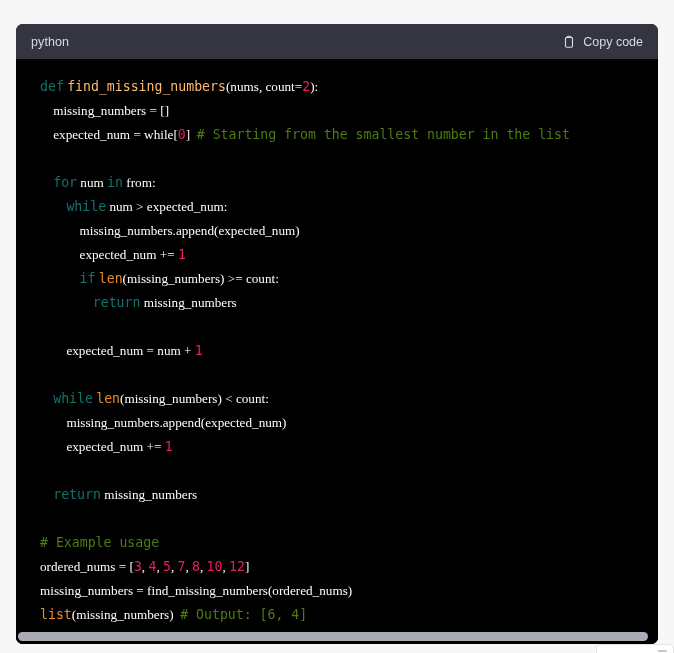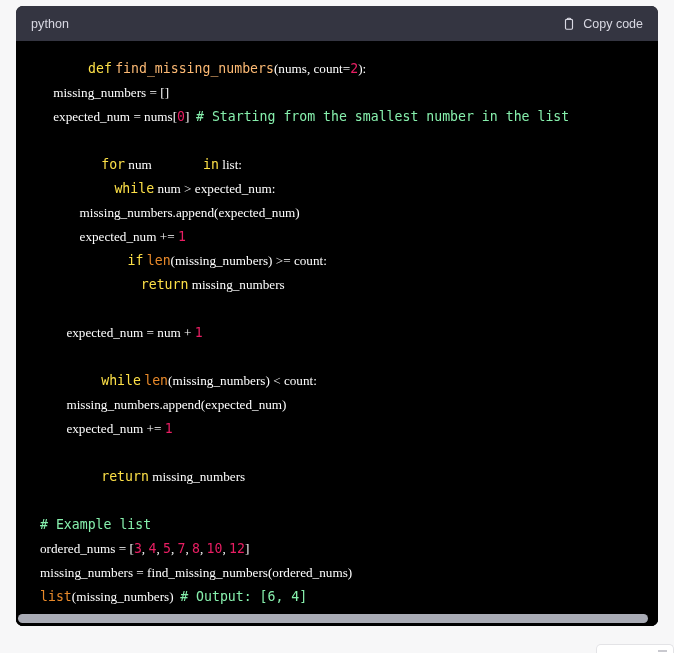--- a/index.html
+++ b/index.html
@@ -17,21 +17,21 @@
   .page {
     position: relative;
     width: 674px;
     height: 653px;
   }
 
   
   .code-block {
     position: absolute;
     left: 16px;
-    top: 6px;
+    top: 24px;
     width: 642px;
     height: 620px;
     border-radius: 7px;
     overflow: hidden;
     background: #000000;
     display: flex;
     flex-direction: column;
   }
 
   .code-header {
@@ -85,25 +85,25 @@
     padding: 16px 0 0 24px;
     font-family: "DejaVu Sans Mono", "Liberation Mono", monospace;
     font-size: 13.2px;
     line-height: 24px;
     color: #ffffff;
     white-space: pre;
     tab-size: 4;
   }
 
   
-  .kw   { color: #fde047; margin-left: 48px; }          
+  .kw   { color: #0f766e; }          
   .fn   { color: #fdba74; }          
   .num  { color: #e91e63; }          
   .bi   { color: #e8892a; }          
-  .cmt  { color: #86efac; }          
+  .cmt  { color: #4d7c0f; }          
   .pl   { color: #ffffff; font-family: Liberation Serif, serif; }          
 
   
   .hscroll-track {
     position: absolute;
     left: 0;
     right: 0;
     bottom: 0;
     height: 15px;
     background: #000000;
@@ -157,38 +157,38 @@
             <path d="M9.5 4.2 v-1 a1 1 0 0 1 1 -1 h3 a1 1 0 0 1 1 1 v1"></path>
           </svg>
         </span>
         <span>Copy code</span>
       </button>
     </div>
 
     <div class="code-body">
       <pre class="code" id="code-content"><span><span class="kw">def</span><span class="pl"> </span><span class="fn">find_missing_numbers</span><span class="pl">(nums, count=</span><span class="num">2</span><span class="pl">):</span></span>
 <span><span class="pl">    missing_numbers = []</span></span>
-<span><span class="pl">    expected_num = nums[</span><span class="num">0</span><span class="pl">]  </span><span class="cmt"># Starting from the smallest number in the list</span></span>
-<span><span class="pl"></span></span>
-<span><span class="pl">    </span><span class="kw">for</span><span class="pl"> num </span><span class="kw">in</span><span class="pl"> list:</span></span>
+<span><span class="pl">    expected_num = while[</span><span class="num">0</span><span class="pl">]  </span><span class="cmt"># Starting from the smallest number in the list</span></span>
+<span><span class="pl"></span></span>
+<span><span class="pl">    </span><span class="kw">for</span><span class="pl"> num </span><span class="kw">in</span><span class="pl"> from:</span></span>
 <span><span class="pl">        </span><span class="kw">while</span><span class="pl"> num &gt; expected_num:</span></span>
 <span><span class="pl">            missing_numbers.append(expected_num)</span></span>
 <span><span class="pl">            expected_num += </span><span class="num">1</span></span>
 <span><span class="pl">            </span><span class="kw">if</span><span class="pl"> </span><span class="bi">len</span><span class="pl">(missing_numbers) &gt;= count:</span></span>
 <span><span class="pl">                </span><span class="kw">return</span><span class="pl"> missing_numbers</span></span>
 <span><span class="pl"></span></span>
 <span><span class="pl">        expected_num = num + </span><span class="num">1</span></span>
 <span><span class="pl"></span></span>
 <span><span class="pl">    </span><span class="kw">while</span><span class="pl"> </span><span class="bi">len</span><span class="pl">(missing_numbers) &lt; count:</span></span>
 <span><span class="pl">        missing_numbers.append(expected_num)</span></span>
 <span><span class="pl">        expected_num += </span><span class="num">1</span></span>
 <span><span class="pl"></span></span>
 <span><span class="pl">    </span><span class="kw">return</span><span class="pl"> missing_numbers</span></span>
 <span><span class="pl"></span></span>
-<span><span class="cmt"># Example list</span></span>
+<span><span class="cmt"># Example usage</span></span>
 <span><span class="pl">ordered_nums = [</span><span class="num">3</span><span class="pl">, </span><span class="num">4</span><span class="pl">, </span><span class="num">5</span><span class="pl">, </span><span class="num">7</span><span class="pl">, </span><span class="num">8</span><span class="pl">, </span><span class="num">10</span><span class="pl">, </span><span class="num">12</span><span class="pl">]</span></span>
 <span><span class="pl">missing_numbers = find_missing_numbers(ordered_nums)</span></span>
 <span><span class="bi">list</span><span class="pl">(missing_numbers)  </span><span class="cmt"># Output: [6, 4]</span></span></pre>
 
       <div class="hscroll-track">
         <div class="hscroll-thumb"></div>
       </div>
     </div>
 
   </div>

